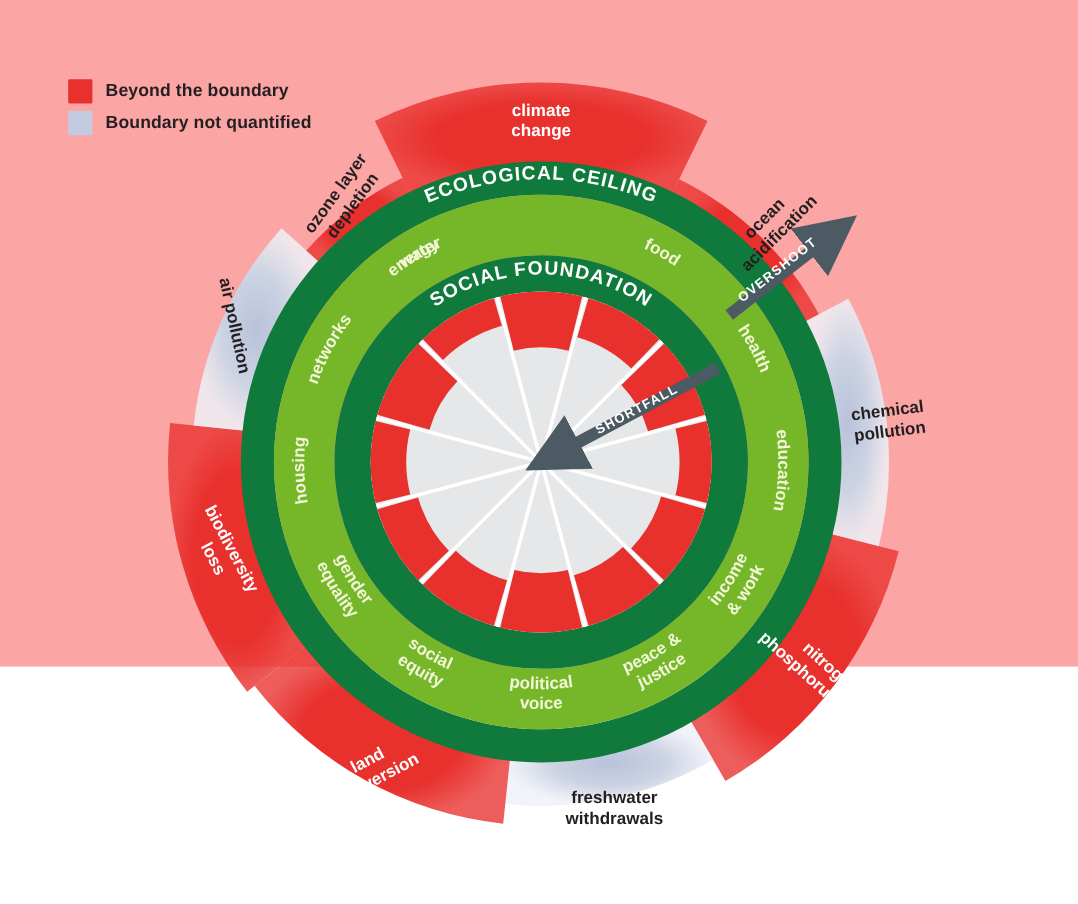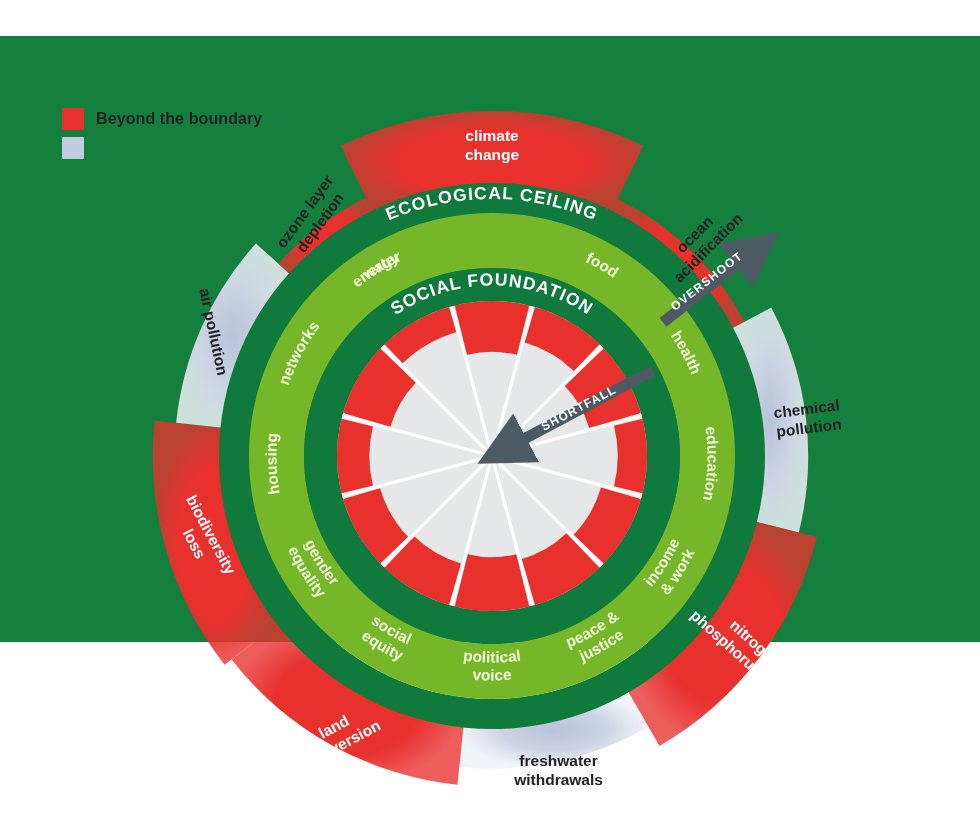--- a/index.html
+++ b/index.html
@@ -1,18 +1,18 @@
 <!DOCTYPE html>
 <html><head>
 <meta charset="utf-8">
 <style>
   html,body{margin:0;padding:0;background:#ffffff;}
   body{width:980px;height:822px;overflow:hidden;
        font-family:"Liberation Sans","DejaVu Sans",sans-serif;}
-  #stage{position:relative;width:980px;height:606px;background:#15803d;margin-top:36px;}
+  #stage{position:relative;width:980px;height:606px;background:#fca5a5;}
   svg#doughnut{position:absolute;left:0;top:0;width:980px;height:822px;}
   .legend{position:absolute;left:62px;top:72px;}
   .legend-row{display:flex;align-items:center;margin-bottom:7px;}
   .swatch{width:22px;height:22px;margin-right:12px;border-radius:1px;}
   .legend-label{font-size:16px;font-weight:bold;color:#231f20;
                 font-family:"Liberation Sans","DejaVu Sans",sans-serif;
                 letter-spacing:.1px;white-space:nowrap;}
   text{font-family:"Liberation Sans","DejaVu Sans",sans-serif;}
   .outer-lbl{font-size:15.5px;font-weight:bold;fill:#231f20;}
   .outer-lbl-w{font-size:15.5px;font-weight:bold;fill:#ffffff;}
@@ -25,20 +25,21 @@
 
 <div id="stage">
 
   <div class="legend">
     <div class="legend-row">
       <div class="swatch" style="background:#e8302d;"></div>
       <div class="legend-label">Beyond the boundary</div>
     </div>
     <div class="legend-row">
       <div class="swatch" style="background:#c3cbe0;"></div>
+      <div class="legend-label">Boundary not quantified</div>
     </div>
   </div>
 
   <svg id="doughnut" viewBox="0 0 980 822">
     <defs>
       <radialGradient id="fadeRed" cx="50%" cy="50%" r="50%">
         <stop offset="0%" stop-color="#e8302d" stop-opacity="1"></stop>
         <stop offset="62%" stop-color="#e8302d" stop-opacity="1"></stop>
         <stop offset="100%" stop-color="#e8302d" stop-opacity="0.78"></stop>
       </radialGradient>

